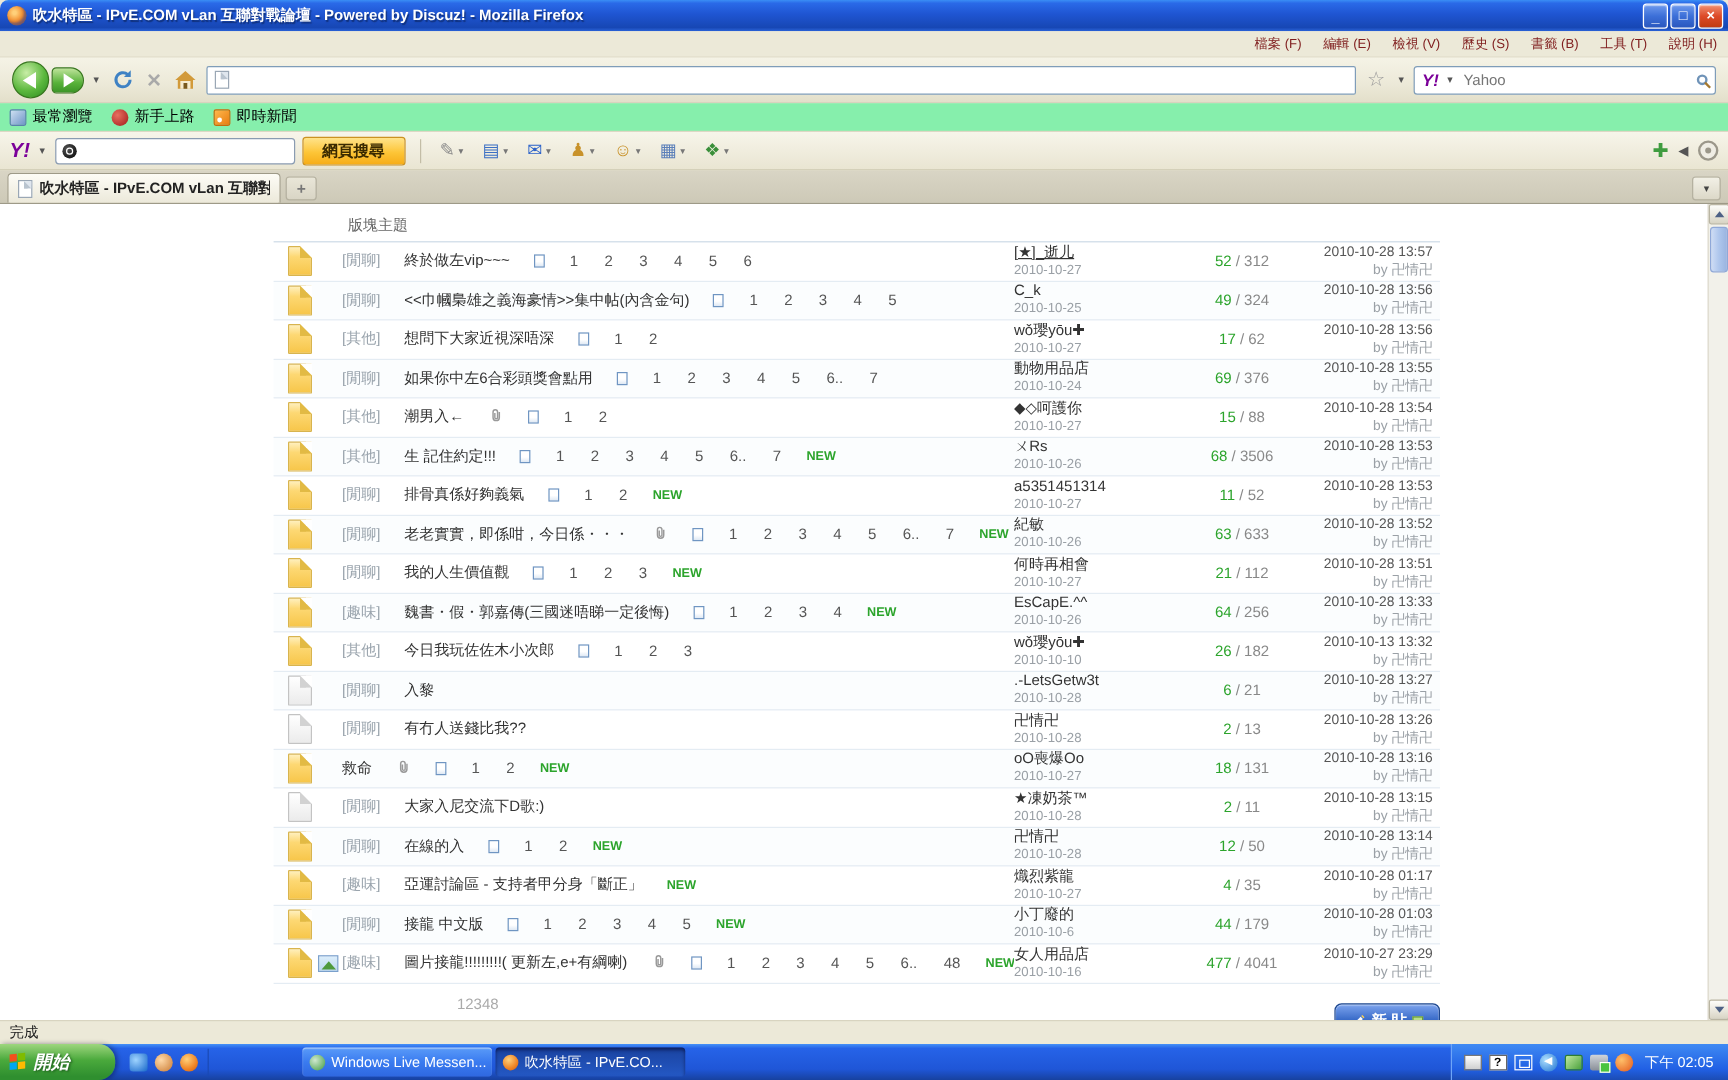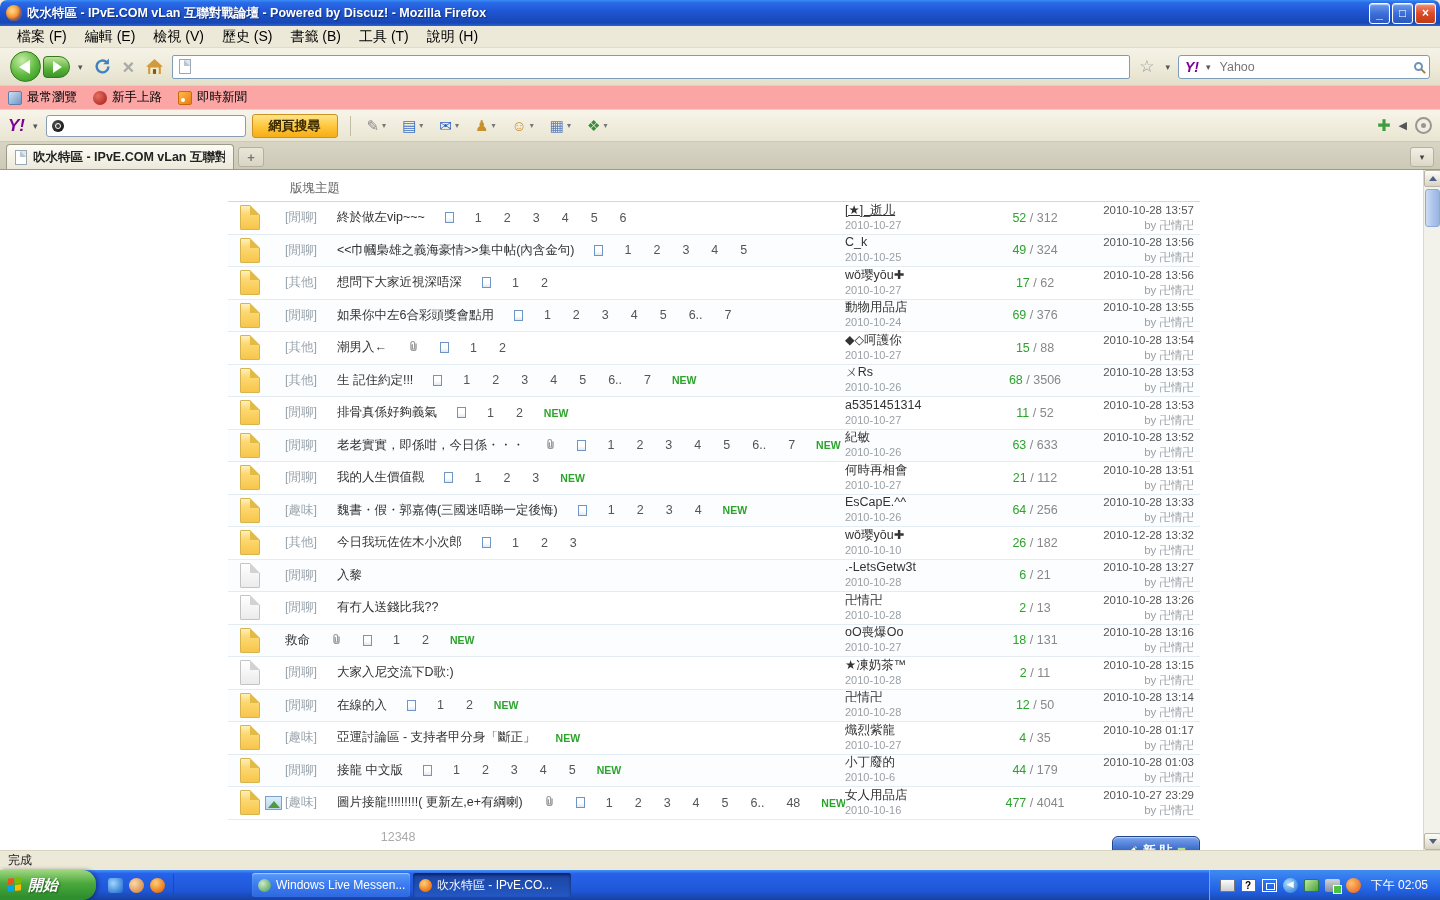--- a/index.html
+++ b/index.html
@@ -16,21 +16,21 @@
     white-space:nowrap;overflow:hidden;}
   .winbtn{width:21px;height:21px;margin-left:2px;border-radius:3px;border:1px solid #fff;
     display:flex;align-items:center;justify-content:center;color:#fff;font-size:12px;font-weight:bold;
     background:linear-gradient(180deg,#6f9bee 0%,#3c6fd8 50%,#2a57be 100%);box-shadow:inset 0 1px 1px rgba(255,255,255,.6);}
   .winbtn.close{background:linear-gradient(180deg,#ef9072 0%,#dd4a28 50%,#c03a10 100%);}
   .winbtn span{line-height:10px;}
   .wb-min{align-self:flex-end;margin:0 0 4px 0;}
 
   
   .menubar{height:22px;background:#ece9d8;border-bottom:1px solid #e0dcc8;display:flex;align-items:center;
-    padding-left:8px;font-size:14px;color:#000000;}
+    padding-left:8px;font-size:11px;color:#7f1d1d;justify-content:flex-end;}
   .menu-item{padding:2px 9px;cursor:default;}
 
   
   .navbar{height:38px;background:linear-gradient(180deg,#f5f3e6,#ece9d8 60%,#e3dfca);display:flex;align-items:center;
     padding:0 10px;gap:6px;border-bottom:1px solid #d8d3be;}
   .back-btn{width:31px;height:31px;border-radius:50%;flex:0 0 auto;
     background:radial-gradient(circle at 38% 30%,#c8eda6,#5cb83e 55%,#2f8f22 95%);
     border:1px solid #38771f;display:flex;align-items:center;justify-content:center;}
   .back-btn .arr{width:0;height:0;border:7px solid transparent;border-left:none;border-right:11px solid #fff;margin-right:2px;}
   .fwd-btn{width:27px;height:22px;border-radius:4px 11px 11px 4px;flex:0 0 auto;
@@ -48,21 +48,21 @@
   .urlbar input{flex:1;border:none;outline:none;font-size:13px;color:#111;font-family:"Liberation Sans","DejaVu Sans",sans-serif;}
   .star-btn{font-size:17px;color:#9a9a9a;padding:0 3px;line-height:16px;}
   .searchbar{width:252px;height:24px;background:#fff;border:1px solid #7f9db9;border-radius:3px;
     display:flex;align-items:center;padding:0 6px;gap:5px;flex:0 0 auto;}
   .ylogo{color:#7b0099;font-weight:bold;font-style:italic;font-size:14px;}
   .searchbar input{flex:1;border:none;outline:none;font-size:12.5px;color:#999;}
   .mag{width:9px;height:9px;border:2px solid #6f93b8;border-radius:50%;position:relative;flex:0 0 auto;}
   .mag:after{content:"";position:absolute;width:6px;height:2px;background:#a6792f;transform:rotate(45deg);right:-5px;bottom:-3px;}
 
   
-  .bookmarksbar{height:24px;background:#fca5a5;border-bottom:1px solid #ddd8c4;display:flex;align-items:center;
+  .bookmarksbar{height:24px;background:#86efac;border-bottom:1px solid #ddd8c4;display:flex;align-items:center;
     padding:0 8px;gap:16px;font-size:12.5px;}
   .bm-item{display:flex;align-items:center;gap:5px;}
   .bm-ic{width:14px;height:14px;border-radius:2px;flex:0 0 auto;}
   .ic-most-visited{background:linear-gradient(135deg,#cfe0f2,#6e95c6);border:1px solid #5b80ad;}
   .ic-getting-started{background:radial-gradient(circle at 35% 35%,#e87060,#a01818);border-radius:50%;}
   .ic-latest-headlines{background:linear-gradient(135deg,#ffb84d,#e87d10);border:1px solid #c96a0a;position:relative;}
   .ic-latest-headlines:after{content:"";position:absolute;left:2px;bottom:2px;width:4px;height:4px;background:#fff;border-radius:50%;}
 
   
   .ytoolbar{height:32px;background:linear-gradient(180deg,#f7f5ea,#e9e5d2);border-bottom:1px solid #cfcab2;
@@ -561,21 +561,21 @@
               <a class="cat">[其他]</a>
               <a class="ttitle">今日我玩佐佐木小次郎</a>
               <span class="pgicon"></span>
               <a class="pg">1</a>
               <a class="pg">2</a>
               <a class="pg">3</a>
             </div>
             <div class="acell"><a class="aname">wǒ璎yōu✚</a><div class="adate">2010-10-10</div></div>
             <div class="scell"><span class="rep">26</span><span class="views"> / 182</span></div>
             <div class="lcell">
-              <div class="ltime">2010-12-28 13:32</div>
+              <div class="ltime">2010-10-13 13:32</div>
               <div class="lby"><span>by </span><a>卍情卍</a></div>
             </div>
           </div>
           <div class="thread-row">
             <div class="icell">
               <span class="ticon old"></span>
             </div>
             <div class="tcell">
               <a class="cat">[閒聊]</a>
               <a class="ttitle">入黎</a>

